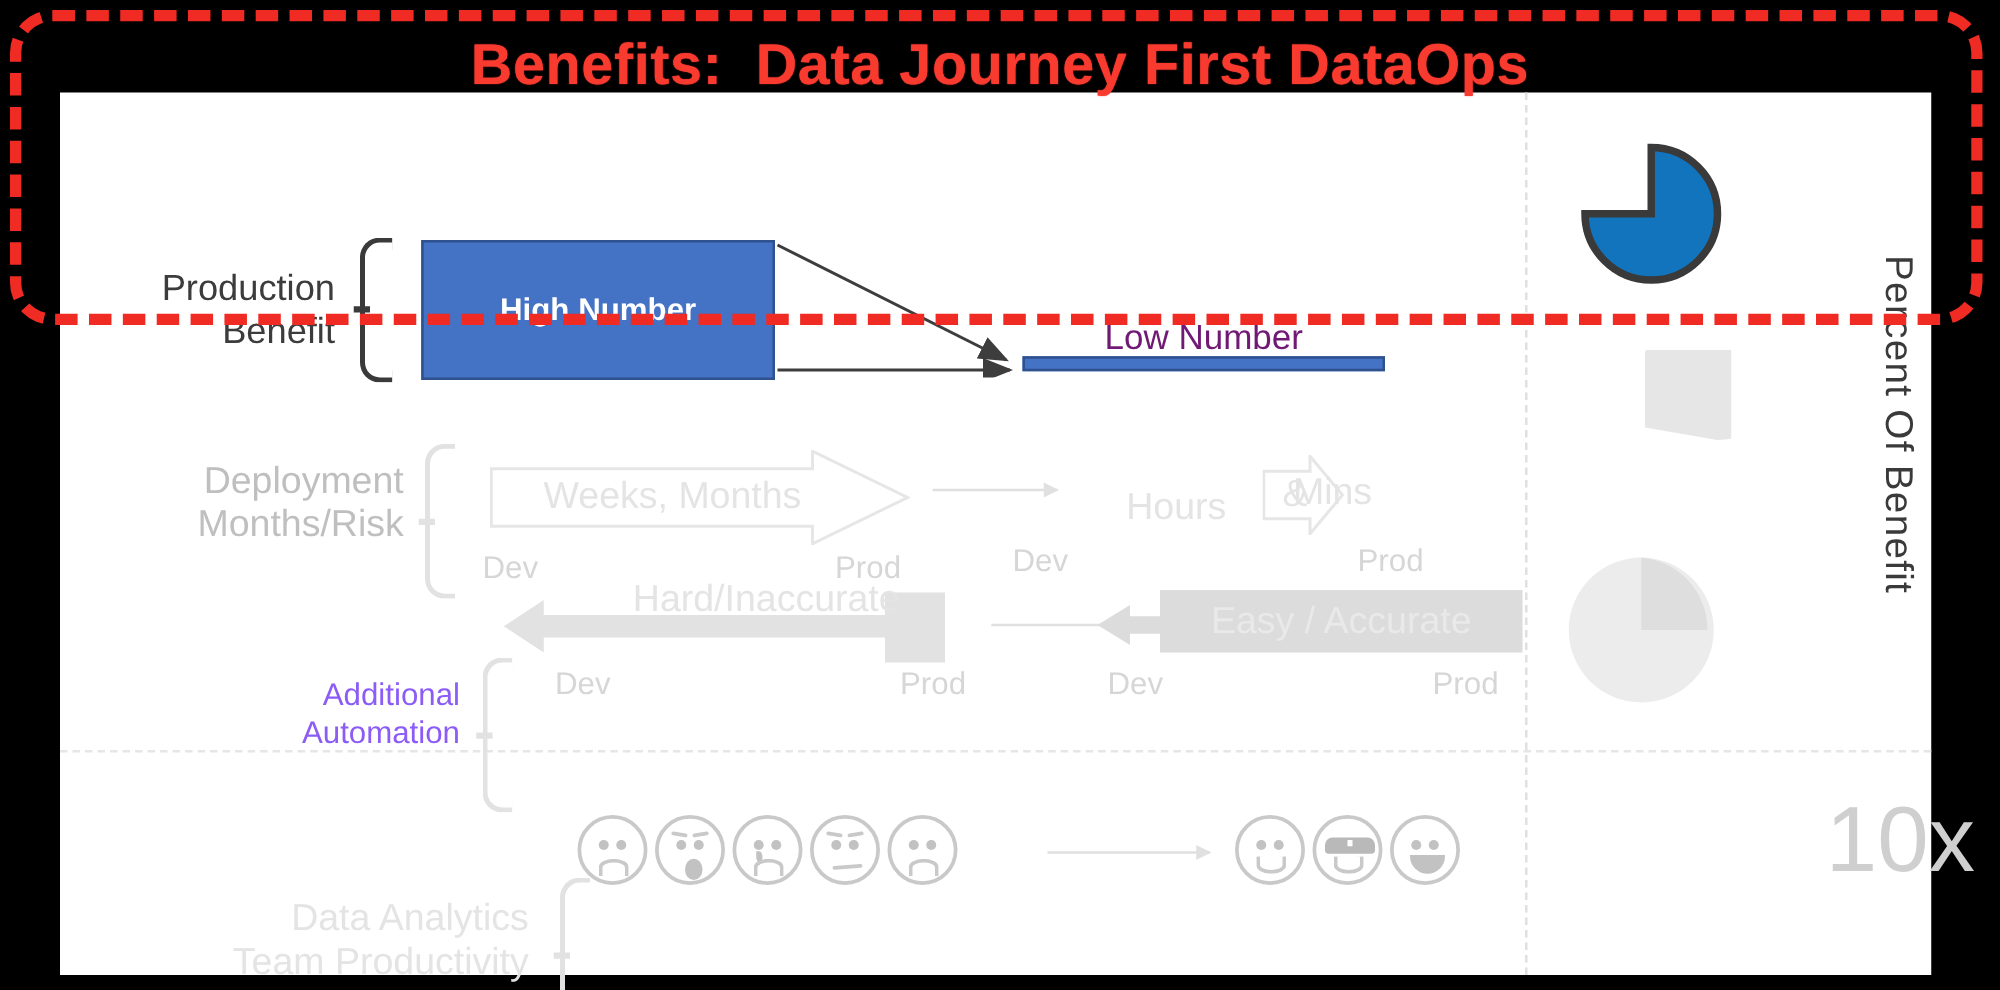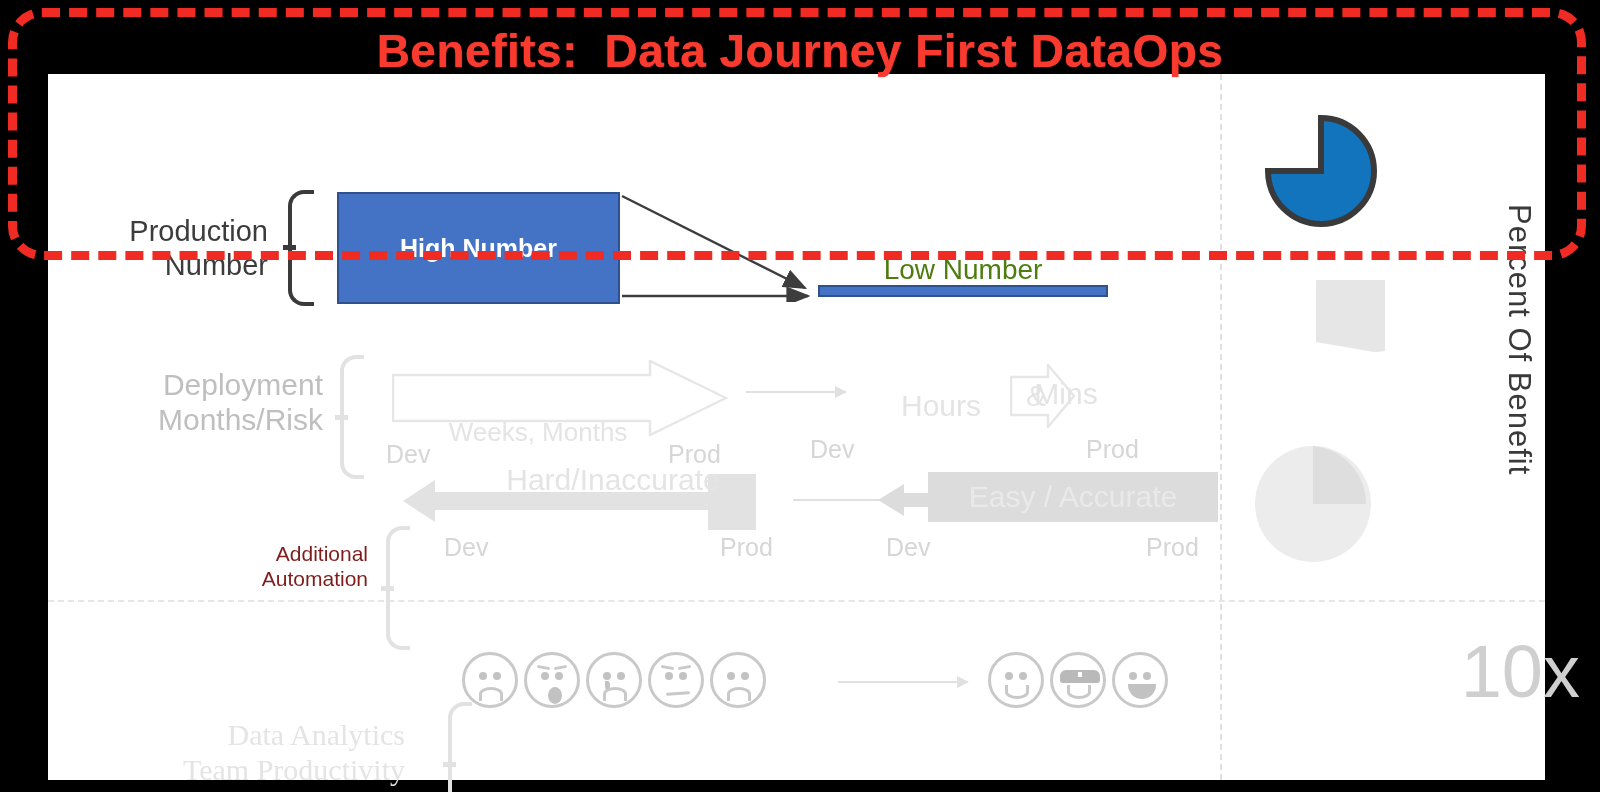--- a/index.html
+++ b/index.html
@@ -103,21 +103,21 @@
     position: absolute;
     left: 770px; top: 211px;
     width: 290px; height: 12px;
     background: #4472c4;
     border: 2px solid #2f528f;
   }
   #lowlabel {
     position: absolute;
     left: 770px; top: 180px; width: 290px;
     text-align: center;
-    font-size: 28px; color: #4d7c0f;
+    font-size: 28px; color: #701a75;
   }
 
   
   #r2label { left: 30px; top: 293px; width: 245px; font-size: 30px; color: #bfbfbf; }
   #r2brace { left: 292px; top: 281px; width: 24px; height: 124px; }
   #r2nub  { left: 287px; top: 341px; }
 
   .chev {
     position: absolute;
     color: #e4e4e4;
@@ -135,26 +135,26 @@
   }
   .arrowline::after {
     content: "";
     position: absolute; right: -1px; top: -5px;
     border-left: 12px solid #e0e0e0;
     border-top: 6px solid transparent;
     border-bottom: 6px solid transparent;
   }
 
   
-  #r3label { left: 30px; top: 468px; width: 290px; font-size: 21px; color: #7f1d1d; }
+  #r3label { left: 30px; top: 468px; width: 290px; font-size: 25px; color: #8b5cf6; }
   #r3brace { left: 338px; top: 452px; width: 24px; height: 124px; }
   #r3nub  { left: 333px; top: 512px; }
 
   
-  #r4label { left: 12px; top: 643px; width: 345px; font-size: 30px; color: #e4e4e4; font-family: Liberation Serif, serif; }
+  #r4label { left: 30px; top: 643px; width: 345px; font-size: 30px; color: #e4e4e4; }
   #r4brace { left: 400px; top: 628px; width: 24px; height: 122px; }
   #r4nub  { left: 395px; top: 688px; }
 
   .faces { position: absolute; display: flex; gap: 6px; }
   .face {
     width: 56px; height: 56px;
     border: 3px solid #c9c9c9; border-radius: 50%;
     position: relative;
   }
   .eye {
@@ -240,21 +240,21 @@
 
   <div id="title">Benefits:  Data Journey First DataOps</div>
 
   <div id="card">
 
     <div class="hdiv" style="top:526px;"></div>
     <div class="vdiv" style="left:1172px;"></div>
 
     <div class="row">
       <div class="rowlabel" id="r1label">Production
-Number</div>
+Benefit</div>
       <div class="brace" id="r1brace"></div>
       <div class="bracenub" id="r1nub"></div>
 
       <div id="bigbox">High Number</div>
 
       <svg style="position:absolute;left:572px;top:118px;" width="210" height="110">
         <defs>
           <marker id="ah" markerWidth="10" markerHeight="8" refX="9" refY="4" orient="auto">
             <polygon points="0 0, 10 4, 0 8" fill="#3d3d3d"></polygon>
           </marker>
@@ -269,21 +269,21 @@
 
     <div class="row">
       <div class="rowlabel" id="r2label">Deployment
 Months/Risk</div>
       <div class="brace light" id="r2brace"></div>
       <div class="bracenub light" id="r2nub"></div>
 
       <svg style="position:absolute;left:344px;top:286px;" width="336" height="76">
         <polygon points="1,15 258,15 258,1 334,38 258,75 258,61 1,61" fill="none" stroke="#e6e6e6" stroke-width="2.4"></polygon>
       </svg>
-      <div class="chev" style="left:372px;top:302px;width:236px;height:42px;font-size:26px;margin-top:35px;">Weeks, Months</div>
+      <div class="chev" style="left:372px;top:302px;width:236px;height:42px;font-size:30px;">Weeks, Months</div>
 
       <div class="devprod" style="left:338px;top:366px;">Dev</div>
       <div class="devprod" style="left:620px;top:366px;">Prod</div>
 
       <div class="arrowline" style="left:698px;top:317px;width:100px;"></div>
 
       <div class="chev" style="left:838px;top:312px;width:110px;height:40px;">Hours</div>
 
       <svg style="position:absolute;left:962px;top:290px;" width="66" height="64">
         <polygon points="1,13 38,13 38,1 64,32 38,63 38,51 1,51" fill="none" stroke="#e6e6e6" stroke-width="2.4"></polygon>

